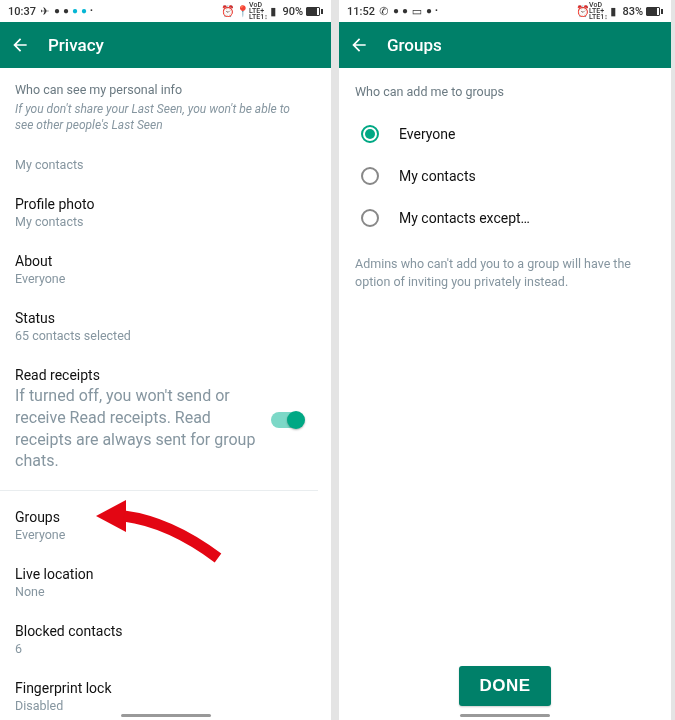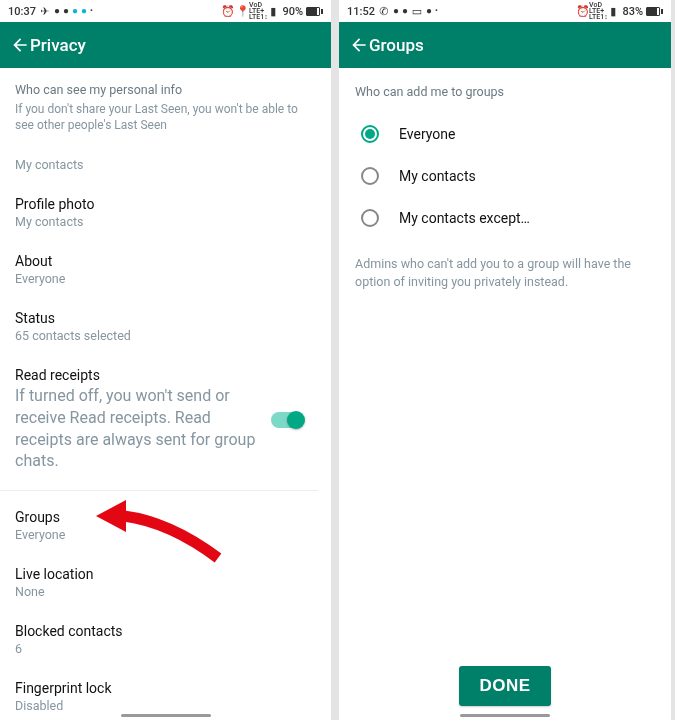--- a/index.html
+++ b/index.html
@@ -39,35 +39,37 @@
   .battery-body { width: 14px; height: 9px; border: 1px solid #333; border-radius: 1px; position: relative; background: linear-gradient(to right, #333 85%, transparent 85%); }
   .battery-tip { width: 2px; height: 5px; background: #333; margin-left: 1px; }
 
   .appbar {
     background: #008069;
     color: #fff;
     height: 46px;
     display: flex;
     align-items: center;
     padding: 0 10px;
+    gap: 18px;
   }
   .appbar .back { width: 20px; height: 20px; display: flex; align-items: center; justify-content: center; }
   .appbar .title { font-size: 17px; font-weight: 500; }
 
   .content { flex: 1; overflow-y: auto; background: #fff; padding: 0 13px 10px 0; }
   .section-header {
     color: #6b7a82;
     font-size: 12.5px;
     padding: 14px 15px 4px;
   }
   .section-sub {
     color: #8696a0;
     font-size: 12px;
     padding: 0 15px 12px;
     line-height: 1.35;
+    font-style: italic;
   }
   .list-item { padding: 12px 15px; }
   .list-item .label { font-size: 14px; color: #111; margin-bottom: 2px; }
   .list-item .value { font-size: 12.5px; color: #8696a0; }
   .list-item .desc { font-size: 16px; color: #8696a0; line-height: 1.35; margin-top: 2px; }
   .divider { height: 1px; background: #e9edef; margin: 6px 0; }
 
   .item-row { display: flex; align-items: center; }
   .item-row .text { flex: 1; }
   .switch {

